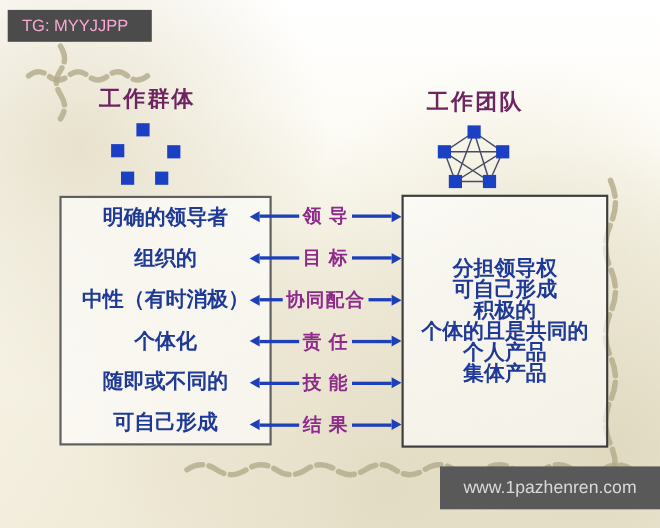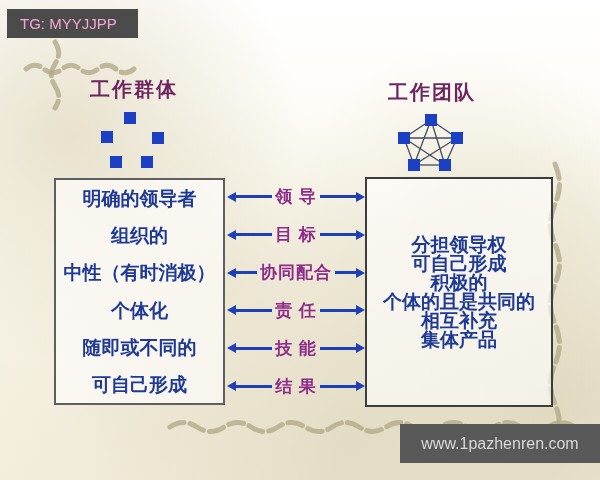--- a/index.html
+++ b/index.html
@@ -21,21 +21,21 @@
   .title{position:absolute;z-index:3;font-size:20px;font-weight:700;letter-spacing:2px;
          color:var(--title,#6d2560);white-space:nowrap;}
   .t-left{left:90px;top:76px;}
   .t-right{left:388px;top:79px;}
   .sq{position:absolute;z-index:3;width:12px;height:12px;background:var(--square,#1c40c4);}
   .net-svg{position:absolute;left:392px;top:112px;z-index:3;}
   .net-svg line{stroke:#454b63;stroke-width:1.3;}
   .net-svg rect{fill:var(--square,#1c40c4);}
   .vbox{position:absolute;z-index:4;display:flex;flex-direction:column;
         justify-content:space-around;align-items:center;box-sizing:border-box;}
-  .box-left{left:54px;top:178px;width:171px;height:227px;border:2px solid #5f5f5f;
+  .box-left{left:54px;top:178px;width:193px;height:227px;border:2px solid #5f5f5f;
             background:rgba(255,255,255,.62);}
   .box-right{left:365px;top:177px;width:188px;height:230px;border:2px solid #3d3d3d;
              background:rgba(255,255,255,.62);justify-content:center;}
   .mid{left:227px;top:178px;width:138px;height:227px;z-index:4;align-items:center;}
   .row{font-size:19px;font-weight:700;color:var(--navy,#1e3a96);white-space:nowrap;line-height:1;}
   .mid-row{display:flex;align-items:center;width:100%;}
   .ah{width:0;height:0;border-top:5px solid transparent;border-bottom:5px solid transparent;flex:0 0 auto;}
   .ah-l{border-right:9px solid var(--blue,#1d40b8);}
   .ah-r{border-left:9px solid var(--blue,#1d40b8);}
   .connector{flex:1 1 auto;height:3px;background:var(--blue,#1d40b8);min-width:6px;}
@@ -139,20 +139,20 @@
       <span class="connector"></span>
       <span class="ah ah-r"></span>
     </div>
   </div>
 
   <div class="vbox box-right">
     <div class="row">分担领导权</div>
     <div class="row">可自己形成</div>
     <div class="row">积极的</div>
     <div class="row">个体的且是共同的</div>
-    <div class="row">相互补充</div>
+    <div class="row">个人产品</div>
     <div class="row">集体产品</div>
   </div>
 
   <div class="tg-badge">TG: MYYJJPP</div>
   <div class="url-badge">www.1pazhenren.com</div>
 
 </div>
 
 </body></html>

